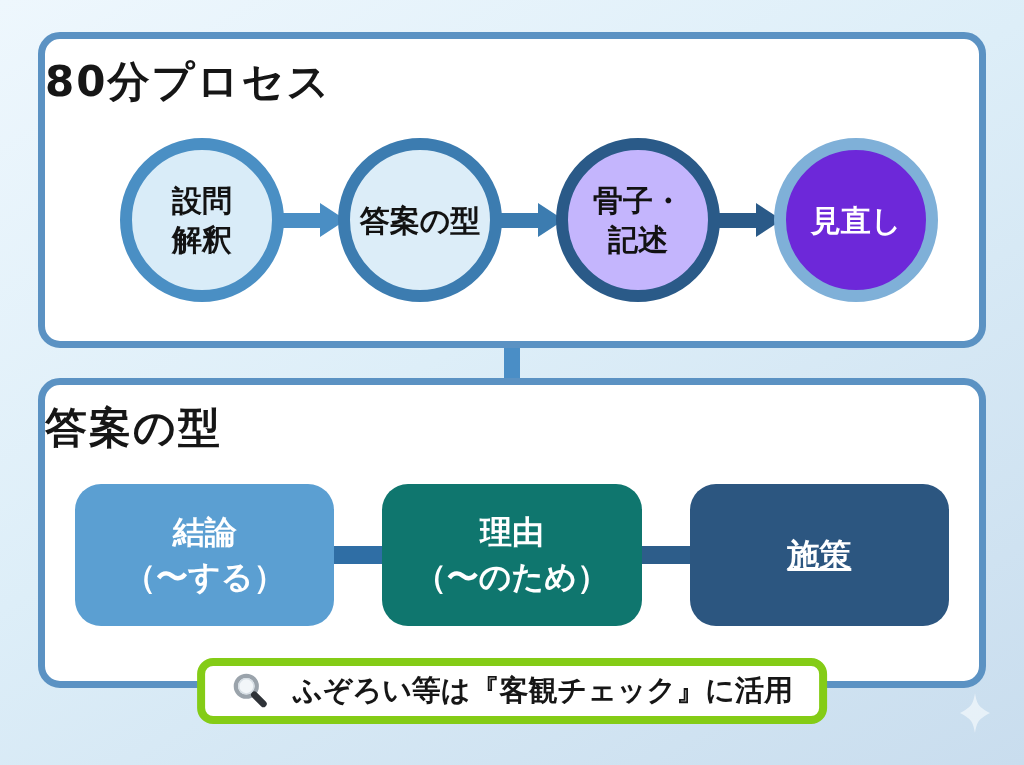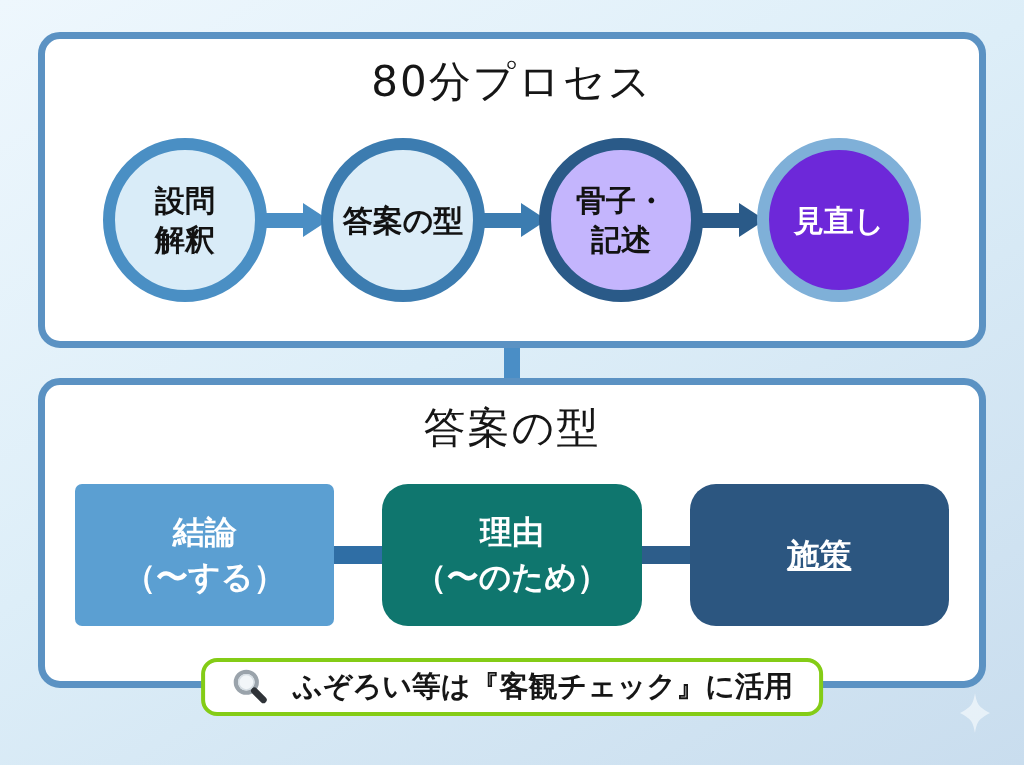--- a/index.html
+++ b/index.html
@@ -9,26 +9,26 @@
     font-family:"DejaVu Sans", sans-serif;
   }
   .panel {
     position:absolute; left:38px; width:948px; box-sizing:border-box;
     background:#ffffff; border:7px solid #5b92c3; border-radius:22px;
     z-index:2;
   }
   #process-panel { top:32px; height:316px; }
   #answer-panel  { top:378px; height:310px; }
   .panel-title {
-    text-align:center; font-size:42px; font-weight:400; color:#161616;
+    font-size:42px; font-weight:700; color:#161616;
     margin-top:15px; letter-spacing:2px;
   }
   
   .steps-row {
-    display:flex; align-items:center; justify-content:center;
+    display:flex; align-items:center; justify-content:flex-end;
     padding:0 41px; margin-top:20px;
   }
   .step-circle {
     width:140px; height:140px; border-radius:50%;
     border:12px solid #4a8fc4; box-sizing:content-box;
     display:flex; flex-direction:column; align-items:center; justify-content:center;
     font-size:30px; font-weight:800; line-height:1.3; text-align:center;
     flex-shrink:0;
   }
   .flow-arrow { display:flex; align-items:center; margin:0 -8px; flex-shrink:0; }
@@ -47,21 +47,21 @@
   .boxes-row { display:flex; align-items:center; padding:0 30px; margin-top:28px; }
   .answer-box {
     flex:1; height:142px; border-radius:26px;
     display:flex; flex-direction:column; align-items:center; justify-content:center;
     color:#ffffff; font-weight:800; font-size:32px; line-height:1.4; text-align:center;
   }
   .box-connector { width:48px; height:18px; flex-shrink:0; }
   
   .note-pill {
     position:absolute; left:50%; transform:translateX(-50%); top:658px;
-    background:#ffffff; border:4px solid #84cc16; border-radius:16px;
+    background:#ffffff; border:8px solid #84cc16; border-radius:16px;
     padding:5px 26px; display:flex; align-items:center; gap:24px; z-index:5;
     white-space:nowrap;
   }
   .note-text { font-size:29px; font-weight:800; color:#161616; }
   
   .sparkle { position:absolute; left:952px; top:690px; z-index:1; }
   .line { display:block; }
   .line:empty { display:none; }
 </style>
 </head>
@@ -107,21 +107,21 @@
 
   </div>
 </section>
 
 <div class="connector-vert" style="background-color: rgb(74, 142, 198);"></div>
 
 <section class="panel" id="answer-panel">
   <h1 class="panel-title">答案の型</h1>
   <div class="boxes-row">
 
-    <div class="answer-box" style="background-color: rgb(91, 159, 210); border-radius: 7px;">
+    <div class="answer-box" style="background-color: rgb(91, 159, 210);">
       <span class="line">結論</span>
       <span class="line">（〜する）</span>
     </div>
 
     <div class="box-connector" style="background-color: rgb(47, 110, 165);"></div>
 
     <div class="answer-box" style="background-color: #0f766e;">
       <span class="line">理由</span>
       <span class="line">（〜のため）</span>
     </div>

